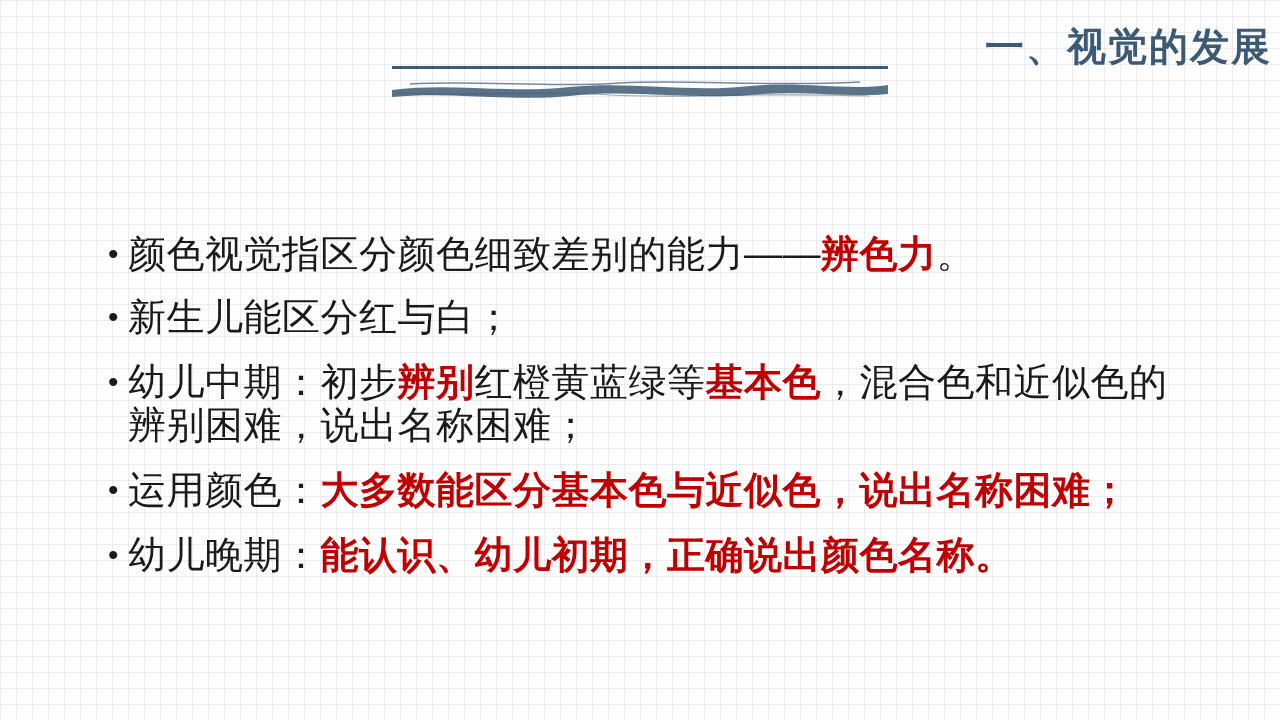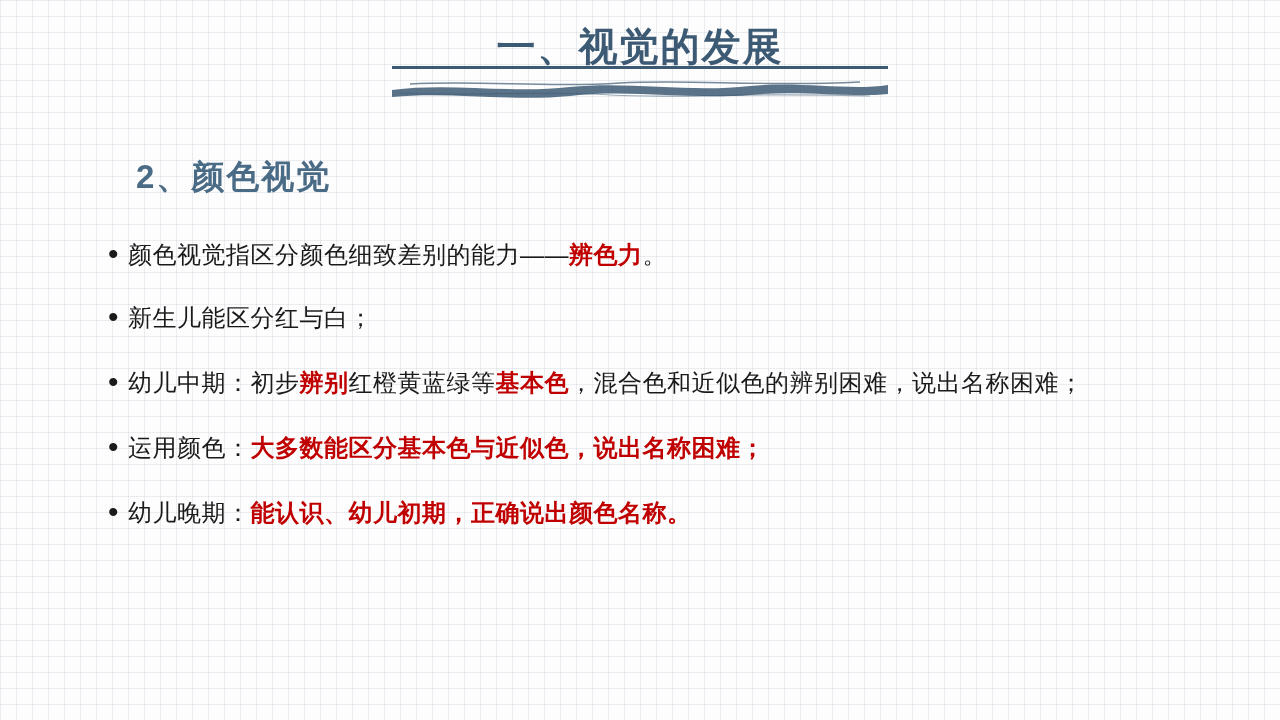--- a/index.html
+++ b/index.html
@@ -24,21 +24,21 @@
     background-size: 16px 16px;
     box-sizing: border-box;
     overflow: hidden;
   }
   
   .title-block {
     position: absolute;
     top: 26px;
     left: 0;
     width: 1280px;
-    text-align: center;
+    text-align: right;
   }
   .slide-title {
     display: inline-block;
     font-size: 39px;
     font-weight: bold;
     color: #3d5a74;
     letter-spacing: 2px;
     line-height: 1.1;
     padding: 0 8px 4px 8px;
   }
@@ -86,21 +86,21 @@
   .bullet-dot {
     flex: 0 0 auto;
     width: 20px;
     font-size: 30px;
     line-height: 42px;
     color: #1a1a1a;
     text-align: left;
   }
   .bullet-text {
     flex: 1 1 auto;
-    font-size: 24px;
+    font-size: 38px;
     line-height: 43px;
     color: #1a1a1a;
     letter-spacing: 0.5px;
   }
   .red {
     color: #c00000;
     font-weight: bold;
   }
   .r-1 { margin-bottom: 20px; }
   .r-2 { margin-bottom: 22px; }
@@ -117,21 +117,20 @@
   </div>
   <div class="title-underline"></div>
   <div class="title-brush">
     <svg width="500" height="22" viewBox="0 0 500 22" xmlns="http://www.w3.org/2000/svg">
       <path d="M2 12 C 60 4, 120 16, 180 9 C 240 3, 300 15, 360 8 C 410 3, 460 13, 498 7 L 498 16 C 460 20, 410 12, 360 17 C 300 22, 240 11, 180 18 C 120 24, 60 13, 2 19 Z" fill="#3d5a74" opacity="0.85"></path>
       <path d="M20 6 C 90 2, 160 10, 230 5 C 300 1, 370 9, 470 4" stroke="#3d5a74" stroke-width="1.4" fill="none" opacity="0.7"></path>
       <path d="M10 15 C 80 19, 150 12, 220 17 C 290 21, 360 14, 480 18" stroke="#3d5a74" stroke-width="1.2" fill="none" opacity="0.5"></path>
     </svg>
   </div>
 
-  <div class="subheading">2、颜色视觉</div>
 
   <div class="body">
 
     <div class="bullet-row r-1">
       <span class="bullet-dot">•</span>
       <span class="bullet-text"><span>颜色视觉指区分颜色细致差别的能力——</span><span class="red">辨色力</span><span>。</span></span>
     </div>
 
     <div class="bullet-row r-2">
       <span class="bullet-dot">•</span>

